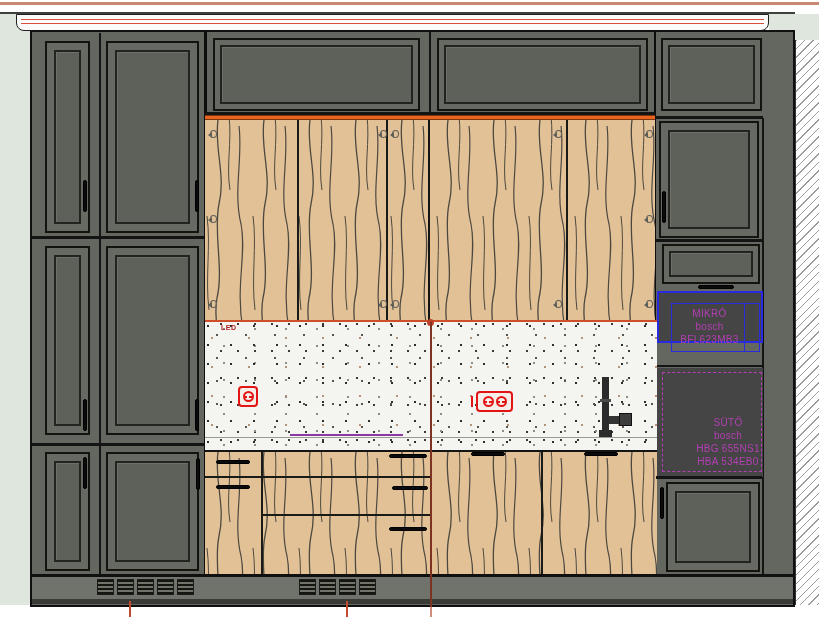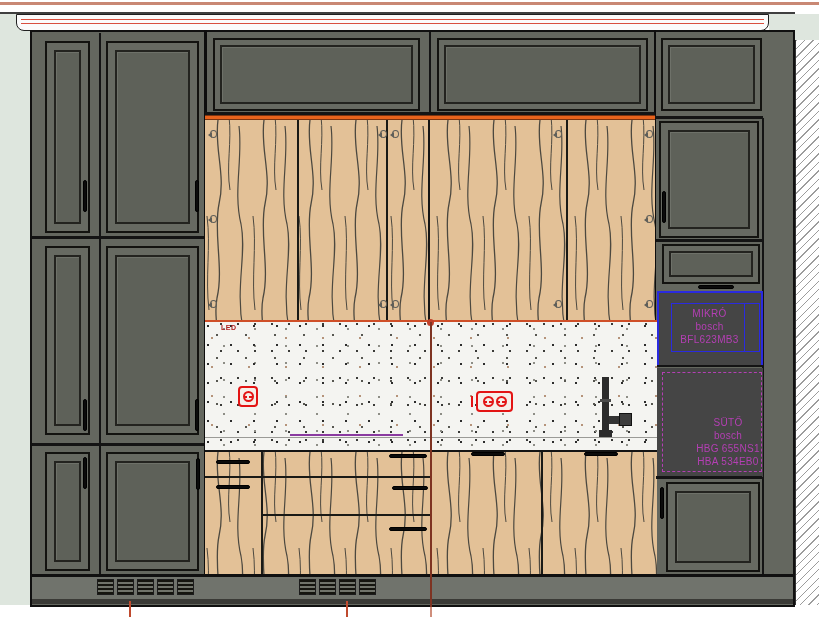--- a/index.html
+++ b/index.html
@@ -188,21 +188,21 @@
       <div class="pin"></div>
     </div>
   <div class="hv" style="left:662px;top:191px;"></div>
   <div class="abs" style="left:656px;top:239px;width:106px;height:3px;background:#141414;"></div>
 
   <div class="pdoor shallow" style="left:662px;top:244px;width:98px;height:40px;">
       <div class="pin"></div>
     </div>
   <div class="hh" style="left:698px;top:285px;width:36px;"></div>
 
-  <div class="abs" style="left:657px;top:291px;width:106px;height:76px;background:#454545;border:2px solid #2a2ae0;box-sizing:border-box;">
+  <div class="abs" style="left:657px;top:291px;width:106px;height:52px;background:#454545;border:2px solid #2a2ae0;box-sizing:border-box;">
     <div class="abs" style="left:12px;top:10px;width:89px;height:49px;border:1.5px solid #2a2ae0;box-sizing:border-box;">
       <div class="abs" style="right:14px;top:0;width:1.5px;height:100%;background:#2a2ae0;"></div>
       <div class="mtext abs" style="left:0;right:12px;top:3px;">
         <div>MIKRÓ</div>
         <div>bosch</div>
         <div>BFL623MB3</div>
       </div>
     </div>
   </div>
   <div class="abs" style="left:657px;top:365px;width:106px;height:2px;background:#141414;"></div>

